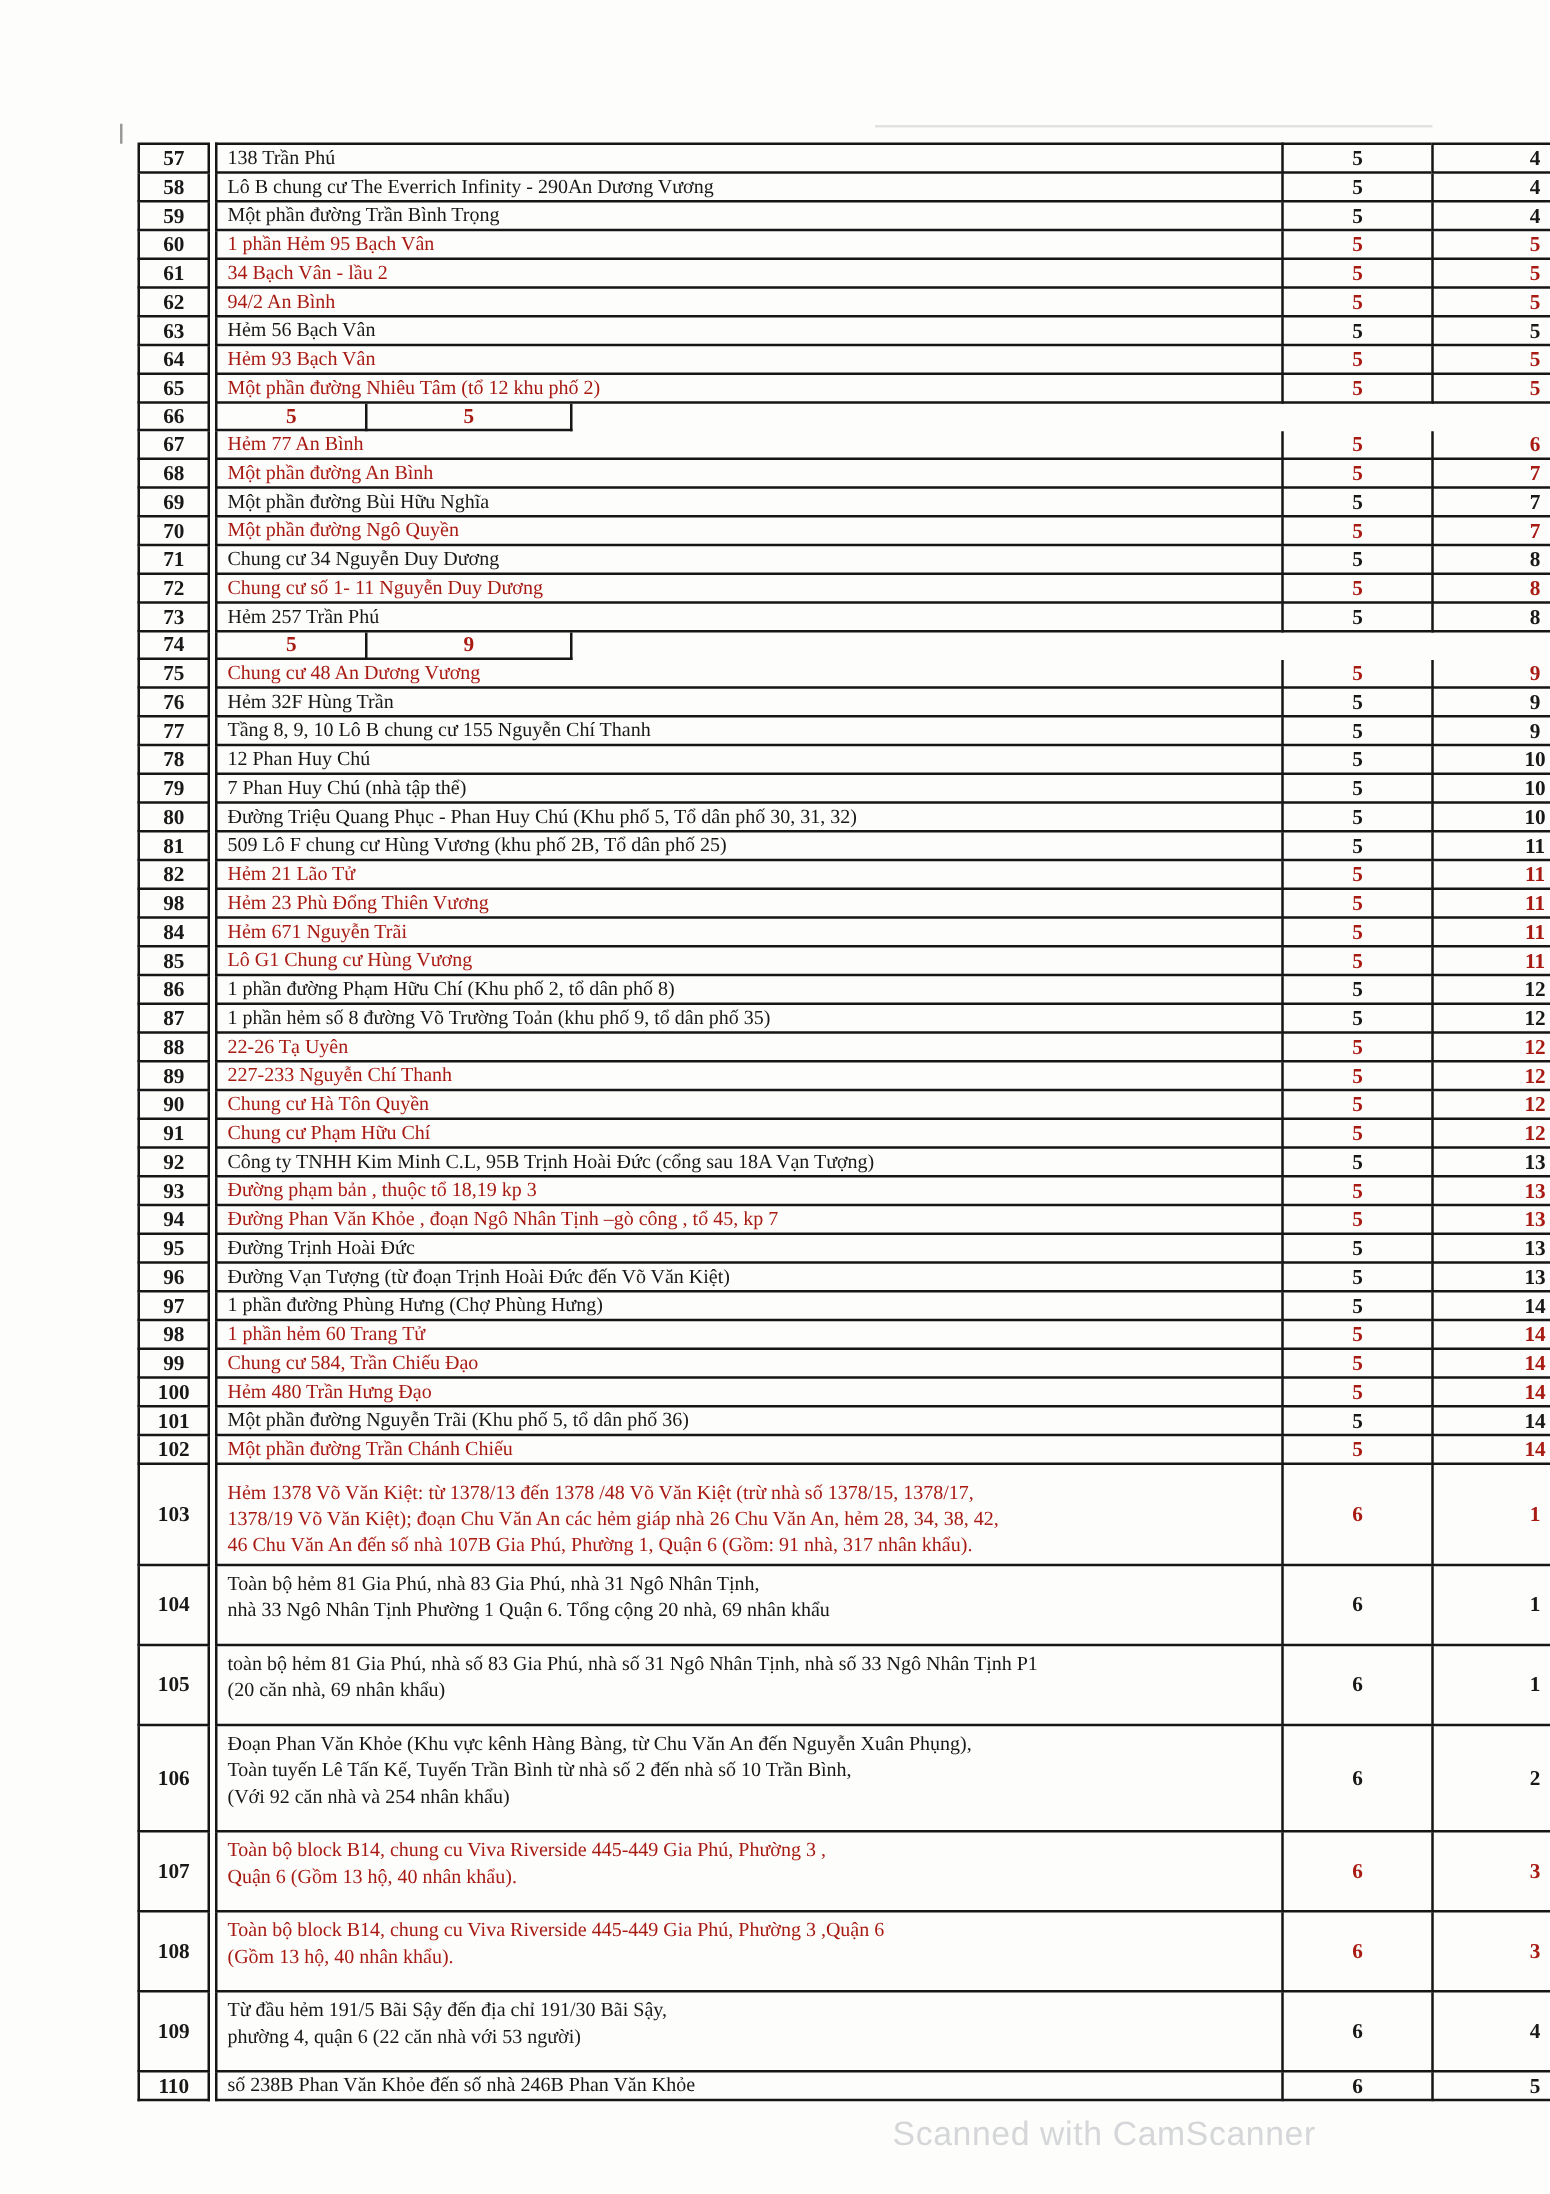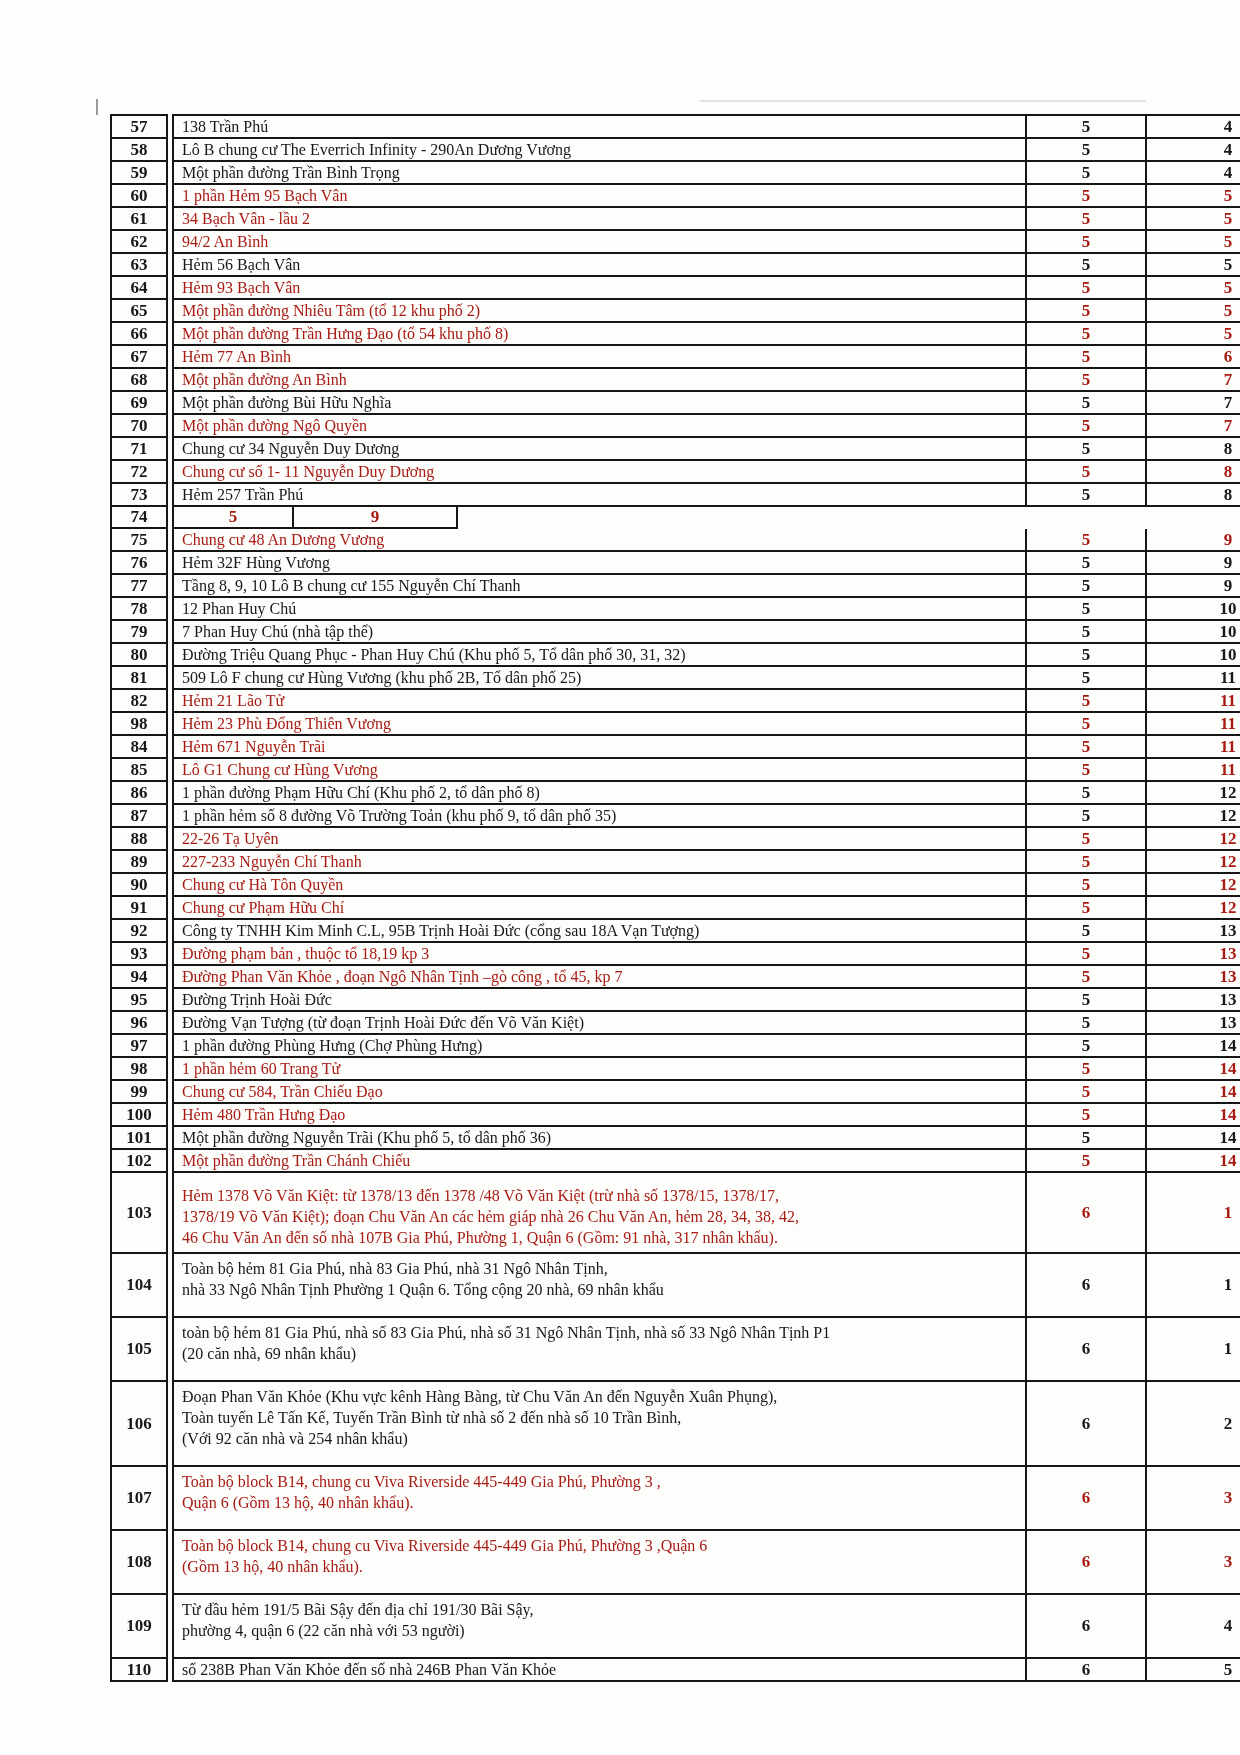--- a/index.html
+++ b/index.html
@@ -150,21 +150,20 @@
     <div class="cell num">65</div>
     <div class="gap"></div>
     <div class="cell desc">Một phần đường Nhiêu Tâm (tổ 12 khu phố 2)</div>
     <div class="cell v1">5</div>
     <div class="cell v2">5</div>
   </div>
 
   <div class="row red">
     <div class="cell num">66</div>
     <div class="gap"></div>
-    <div class="cell desc">Một phần đường Trần Hưng Đạo (tổ 54 khu phố 8)</div>
     <div class="cell v1">5</div>
     <div class="cell v2">5</div>
   </div>
 
   <div class="row red">
     <div class="cell num">67</div>
     <div class="gap"></div>
     <div class="cell desc">Hẻm 77 An Bình</div>
     <div class="cell v1">5</div>
     <div class="cell v2">6</div>
@@ -229,21 +228,21 @@
     <div class="cell num">75</div>
     <div class="gap"></div>
     <div class="cell desc">Chung cư 48 An Dương Vương</div>
     <div class="cell v1">5</div>
     <div class="cell v2">9</div>
   </div>
 
   <div class="row">
     <div class="cell num">76</div>
     <div class="gap"></div>
-    <div class="cell desc">Hẻm 32F Hùng Vương</div>
+    <div class="cell desc">Hẻm 32F Hùng Trần</div>
     <div class="cell v1">5</div>
     <div class="cell v2">9</div>
   </div>
 
   <div class="row">
     <div class="cell num">77</div>
     <div class="gap"></div>
     <div class="cell desc">Tầng 8, 9, 10 Lô B chung cư 155 Nguyễn Chí Thanh</div>
     <div class="cell v1">5</div>
     <div class="cell v2">9</div>
@@ -516,13 +515,14 @@
 
   <div class="row">
     <div class="cell num">110</div>
     <div class="gap"></div>
     <div class="cell desc">số 238B Phan Văn Khỏe đến số nhà 246B Phan Văn Khỏe</div>
     <div class="cell v1">6</div>
     <div class="cell v2">5</div>
   </div>
 </div>
 
+  <div class="watermark">Scanned with CamScanner</div>
 </div>
 
 </body></html>

